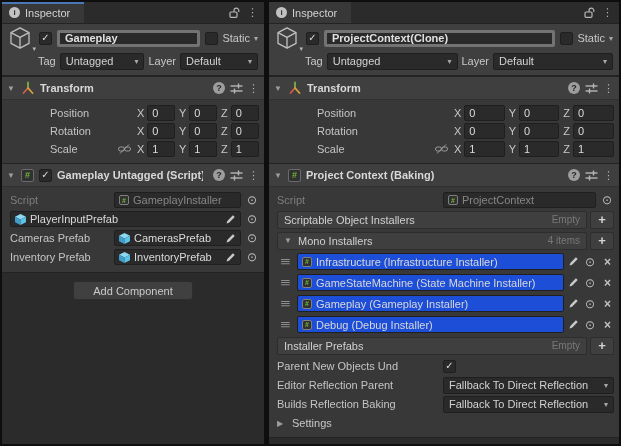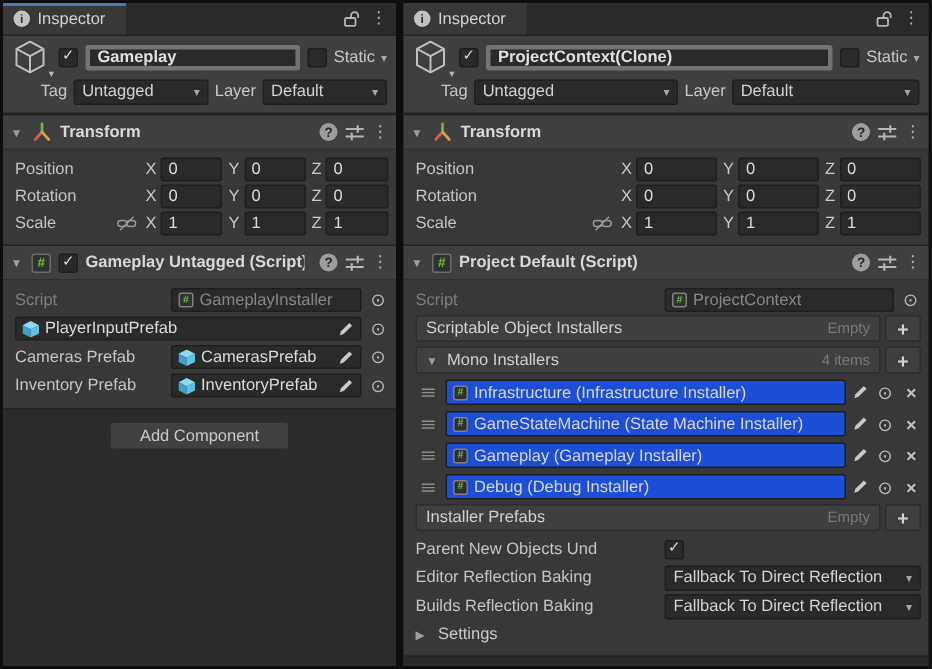--- a/index.html
+++ b/index.html
@@ -32,42 +32,42 @@
   .go-header { background:#3f3f3f; border-bottom:1px solid #232323; padding:5px 6px 5px 6px; flex:none; }
   .grow1 { display:flex; align-items:center; gap:5px; height:18px; }
   .cubewrap { flex:0 0 26px; position:relative; height:24px; display:flex; align-items:center; }
   .cubecaret { position:absolute; right:-2px; bottom:-3px; font-size:7px; color:#b8b8b8; }
   .checkbox { flex:0 0 13px; width:13px; height:13px; background:#2a2a2a; border:1px solid #1f1f1f;
     border-radius:2px; display:flex; align-items:center; justify-content:center; color:#dcdcdc; font-size:10px; line-height:1; }
   .name-input { flex:1; min-width:0; height:17px; background:#2a2a2a; border:3px solid #737373; border-radius:2px;
     color:#e0e0e0; font-family:"Liberation Sans",sans-serif; font-size:11px; font-weight:bold; padding:0 5px; }
   .static-group { display:flex; align-items:center; gap:4px; flex:none; }
   .dd-arrow { color:#a8a8a8; font-size:8px; }
-  .grow2 { display:flex; align-items:center; gap:4px; height:18px; margin-left:19px; margin-top:5px; }
+  .grow2 { display:flex; align-items:center; gap:4px; height:18px; margin-left:30px; margin-top:5px; }
   .dropdown { height:17px; background:#2a2a2a; border:1px solid #1f1f1f; border-radius:2px;
     display:flex; align-items:center; justify-content:space-between; gap:4px; padding:0 5px; min-width:0; }
   .dropdown .dval { white-space:nowrap; overflow:hidden; color:#d2d2d2; }
   .dd-tag { flex:1.1; } .dd-layer { flex:1; }
 
   
   .component { border-top:1px solid #232323; flex:none; }
   .comp-header { height:23px; background:#3f3f3f; border-bottom:1px solid #303030;
     display:flex; align-items:center; gap:5px; padding:0 5px; }
   .foldout { color:#9d9d9d; font-size:8px; width:9px; flex:none; }
   .comp-title { font-weight:bold; color:#d8d8d8; white-space:nowrap; overflow:hidden; }
   .hspacer { flex:1; }
   .comp-body { padding:4px 0 5px 0; }
 
   .script-badge { width:13px; height:13px; background:#313131; border:1px solid #6a6a6a; border-radius:2px;
     color:var(--script-green,#6fb939); font-weight:bold; font-size:9px;
     display:flex; align-items:center; justify-content:center; flex:none; }
   .script-badge.mini { width:10px; height:10px; font-size:7px; border-color:#808080; }
 
   
-  .trow { display:flex; align-items:center; height:18px; padding:0 5px 0 8px; gap:4px; }
+  .trow { display:flex; align-items:center; height:18px; padding:0 5px 0 8px; gap:4px;margin-left:40px; }
   .tlabel { color:#c4c4c4; white-space:nowrap; overflow:hidden; }
   .panel.left  .tlabel { flex:0 0 62px; }
   .panel.right .tlabel { flex:0 0 112px; }
   .linkslot { flex:0 0 17px; display:flex; justify-content:center; }
   .axis { display:flex; align-items:center; gap:3px; flex:1; min-width:0; }
   .axis-l { color:#c8c8c8; flex:none; }
   .num { width:100%; min-width:0; height:16px; background:#2a2a2a; border:1px solid #1f1f1f; border-radius:2px;
     color:#dcdcdc; font-family:"Liberation Sans",sans-serif; font-size:11px; padding:0 4px; }
 
   
@@ -77,21 +77,21 @@
   .panel.right .flabel { flex:0 0 162px; }
   .frow.disabled .flabel { color:#7d7d7d; }
   .objfield { flex:1; min-width:0; height:16px; background:#2a2a2a; border:1px solid #1f1f1f; border-radius:2px;
     display:flex; align-items:center; gap:4px; padding:0 4px; overflow:hidden; }
   .objfield .val { white-space:nowrap; overflow:hidden; color:#dadada; }
   .frow.disabled .objfield .val { color:#868686; }
   .pencil { margin-left:auto; flex:none; display:flex; }
   .picker { flex:0 0 14px; text-align:center; color:#b9b9b9; font-size:12px; line-height:1; }
 
   
-  .lrow { display:flex; align-items:flex-start; height:19px; padding:0 5px 0 8px; gap:3px; margin-bottom:2px; }
+  .lrow { display:flex; align-items:center; height:19px; padding:0 5px 0 8px; gap:3px; margin-bottom:2px; }
   .listbox { flex:1; min-width:0; height:18px; background:#3f3f3f; border:1px solid #2d2d2d; border-radius:2px;
     display:flex; align-items:center; gap:5px; padding:0 6px; overflow:hidden; }
   .listbox .llabel { white-space:nowrap; overflow:hidden; color:#d0d0d0; }
   .badge { margin-left:auto; color:#787878; font-size:10px; flex:none; }
   .plusbox { flex:0 0 24px; height:18px; background:#3f3f3f; border:1px solid #2d2d2d; border-radius:2px;
     display:flex; align-items:center; justify-content:center; color:#d4d4d4; font-weight:bold; font-size:13px; line-height:1; }
 
   .irow { display:flex; align-items:center; height:19px; padding:0 5px 0 9px; gap:4px; margin-bottom:2px; }
   .draghandle { flex:0 0 15px; color:#8e8e8e; font-size:13px; line-height:1; transform:scaleX(1.35); text-align:center; }
   .ifield { flex:1; min-width:0; height:17px; background:#1d4ed8; border:1px solid #1f1f1f; border-radius:2px;
@@ -486,21 +486,21 @@
               <input class="num" value="1" style="">
             </span>
         </div>
       </div>
     </div>
 
     <div class="component">
       <div class="comp-header">
         <span class="foldout">▼</span>
         <span class="script-badge">#</span>
-        <span class="comp-title">Project Default (Script)</span>
+        <span class="comp-title">Project Context (Baking)</span>
         <span class="hspacer"></span>
         <span class="help-icon">?</span>
         <span class="icon-btn">
           <svg width="13" height="11" viewBox="0 0 13 11">
               <g stroke="#b6b6b6" stroke-width="1.4">
                 <line x1="0.5" y1="3" x2="12.5" y2="3"></line>
                 <line x1="8.5" y1="0.5" x2="8.5" y2="5.5"></line>
                 <line x1="0.5" y1="8" x2="12.5" y2="8"></line>
                 <line x1="4.5" y1="5.5" x2="4.5" y2="10.5"></line>
               </g>
@@ -599,21 +599,21 @@
           </div>
           <span class="plusbox">+</span>
         </div>
 
         <div class="ctrow">
           <span class="trunc">Parent New Objects Und</span>
           <span class="checkbox">✓</span>
         </div>
 
         <div class="ctrow">
-          <span class="trunc">Editor Reflection Baking</span>
+          <span class="trunc">Editor Reflection Parent</span>
           <div class="dropdown">
             <span class="dval">Fallback To Direct Reflection</span>
             <span class="dd-arrow">▾</span>
           </div>
         </div>
         <div class="ctrow">
           <span class="trunc">Builds Reflection Baking</span>
           <div class="dropdown">
             <span class="dval">Fallback To Direct Reflection</span>
             <span class="dd-arrow">▾</span>

